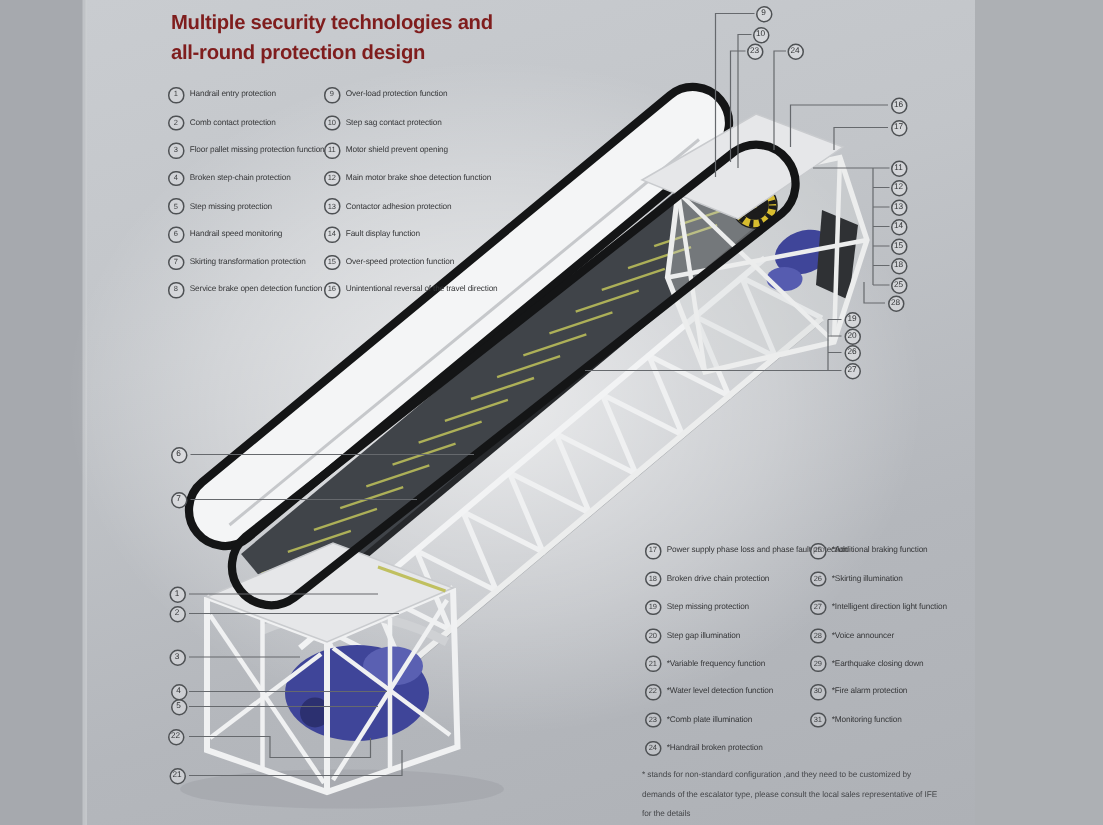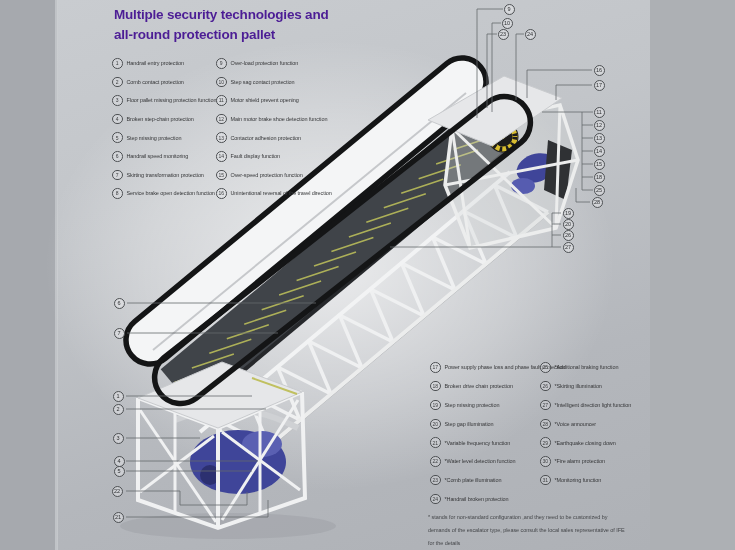--- a/index.html
+++ b/index.html
@@ -10,21 +10,21 @@
   }
   .band{position:absolute;top:0;bottom:0;}
   .band-left{left:0;width:57px;background:#a6a9ae;}
   .band-right{left:650px;width:85px;background:#adb0b4;}
   .slide{
     position:absolute;left:57px;top:0;width:593px;height:550px;
     background:linear-gradient(163deg,#c9ccd0 0%,#c2c5c9 35%,#b4b7bc 70%,#aeb1b6 100%);
   }
   .seam{position:absolute;left:55px;top:0;bottom:0;width:3px;background:#ccced2;opacity:.7;}
   svg.diagram{position:absolute;left:0;top:0;}
-  .title-block{position:absolute;left:114px;top:5px;color:#4c1d95;}
+  .title-block{position:absolute;left:114px;top:5px;color:#7f1d1d;}
   .title-line{font-size:13.5px;font-weight:700;line-height:19.5px;letter-spacing:-0.2px;white-space:nowrap;}
   .legend{position:absolute;}
   .legend-row{display:flex;align-items:center;height:18.6px;}
   .legend-right .legend-row{height:18.8px;}
   .legend-num{
     flex:none;width:8.5px;height:8.5px;border:0.7px solid #4e5154;border-radius:50%;
     display:grid;place-items:center;font-size:5px;color:#3c3e40;margin-right:4px;background:rgba(240,241,243,.25);
   }
   .legend-label{font-size:5.5px;color:#37383a;letter-spacing:-0.1px;white-space:nowrap;}
   .callout{
@@ -155,21 +155,21 @@
       <path d="M592 70 H527 V98"></path>
       <path d="M592 85 H556 V100"></path>
       <path d="M582 112 V190 M582 112 H593 M582 125 H593 M582 138 H593 M582 151 H593 M582 164 H593 M582 177 H593 M582 190 H593 M582 112 H542"></path>
       <path d="M590 202 H576 V188"></path>
       <path d="M552 213 V247 M552 213 H561 M552 224 H561 M552 235 H561 M552 247 H561 M552 247 H390"></path>
     </g>
   </svg>
 
   <div class="title-block">
     <div class="title-line">Multiple security technologies and</div>
-    <div class="title-line">all-round protection pallet</div>
+    <div class="title-line">all-round protection design</div>
   </div>
 
   <div id="ll1" class="legend legend-left" style="left:112px;top:54px;">
       <div class="legend-row">
         <span class="legend-num">1</span>
         <span class="legend-label">Handrail entry protection</span>
       </div>
       <div class="legend-row">
         <span class="legend-num">2</span>
         <span class="legend-label">Comb contact protection</span>

